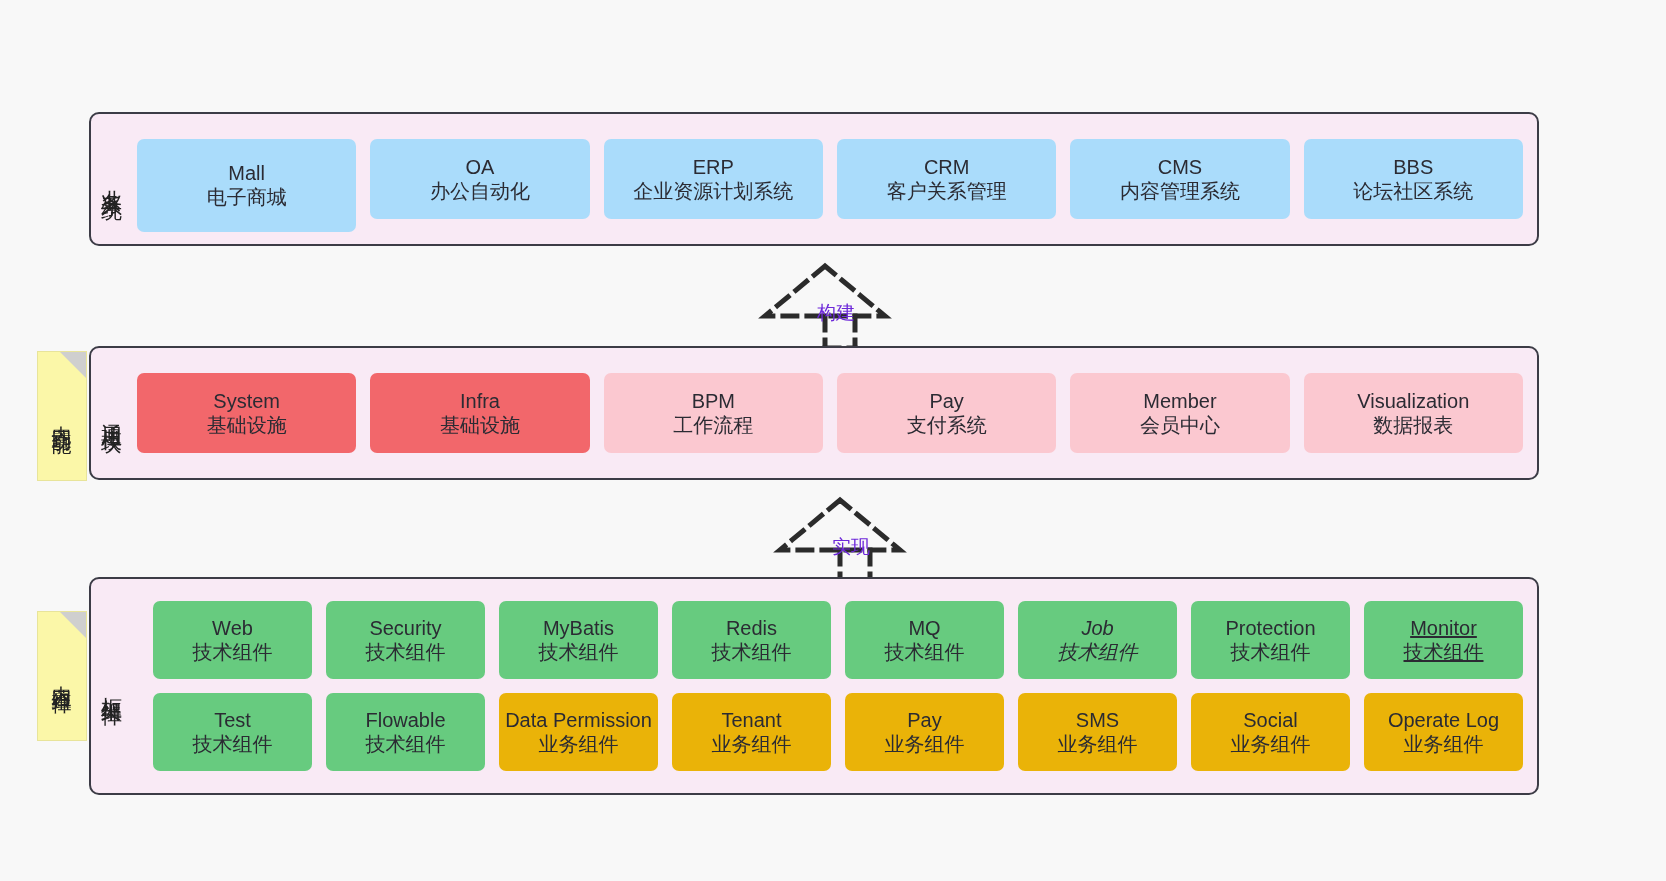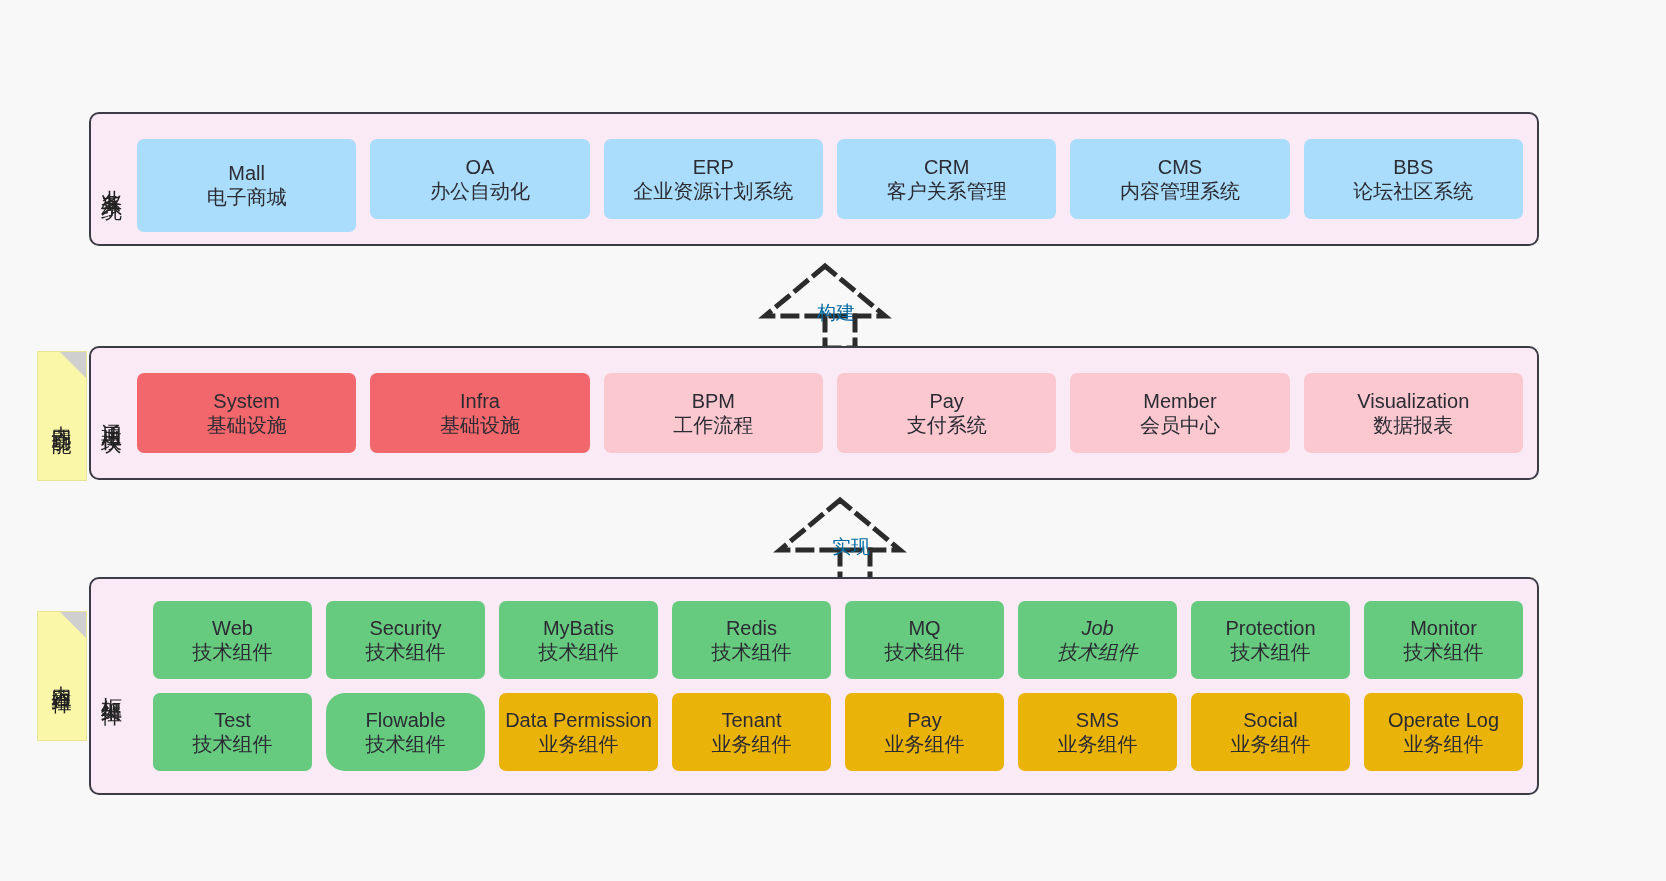--- a/index.html
+++ b/index.html
@@ -104,21 +104,21 @@
     border-top: 26px solid #cfcfcf;
     border-left: 26px solid transparent;
   }
 
   
   .connector { position: absolute; }
   .connector svg { display: block; overflow: visible; }
   .conn-label {
     position: absolute;
     font-size: 19px;
-    color: #0369a1;
+    color: #6d28d9;
     background: transparent;
     white-space: nowrap;
   }
 </style>
 </head>
 <body>
 
 <div id="canvas">
 
   <div class="layer-panel" id="panel-business" style="left:89px; top:112px; width:1450px; height:134px;">
@@ -236,31 +236,31 @@
             <div class="t2">技术组件</div>
           </div>
           <div class="card c-green" style="height: 78px; font-style: italic;">
             <div class="t1">Job</div>
             <div class="t2">技术组件</div>
           </div>
           <div class="card c-green" style="height: 78px;">
             <div class="t1">Protection</div>
             <div class="t2">技术组件</div>
           </div>
-          <div class="card c-green" style="height: 78px;">
+          <div class="card c-green" style="height: 78px; text-decoration: underline;">
             <div class="t1">Monitor</div>
             <div class="t2">技术组件</div>
           </div>
         </div>
       <div class="row" id="framework-row2">
           <div class="card c-green" style="height: 78px;">
             <div class="t1">Test</div>
             <div class="t2">技术组件</div>
           </div>
-          <div class="card c-green" style="height: 78px; border-radius: 19px;">
+          <div class="card c-green" style="height: 78px;">
             <div class="t1">Flowable</div>
             <div class="t2">技术组件</div>
           </div>
           <div class="card c-lgreen" style="height: 78px;">
             <div class="t1">Data Permission</div>
             <div class="t2">业务组件</div>
           </div>
           <div class="card c-lgreen" style="height: 78px;">
             <div class="t1">Tenant</div>
             <div class="t2">业务组件</div>

